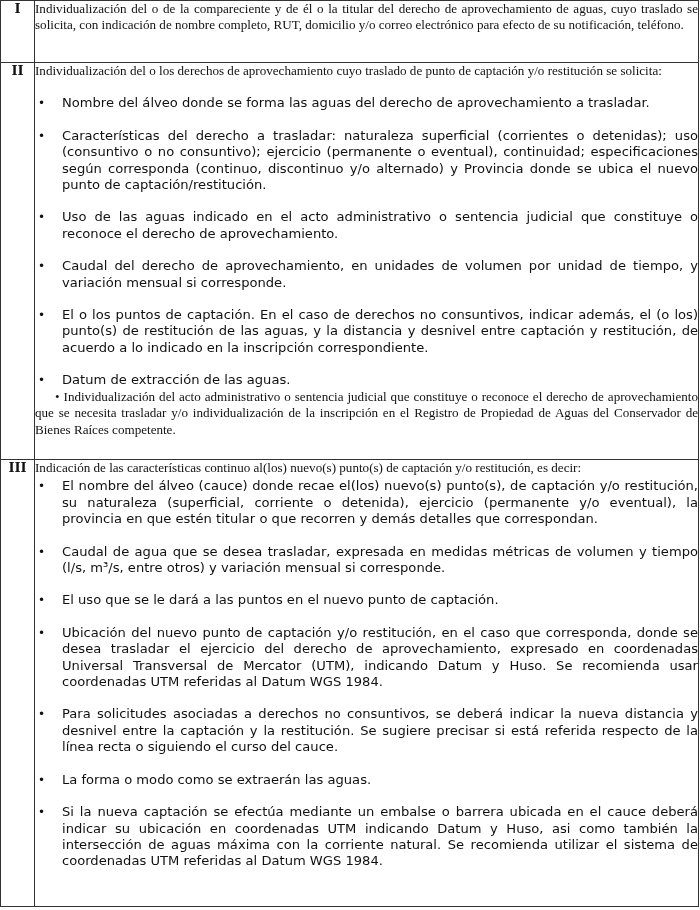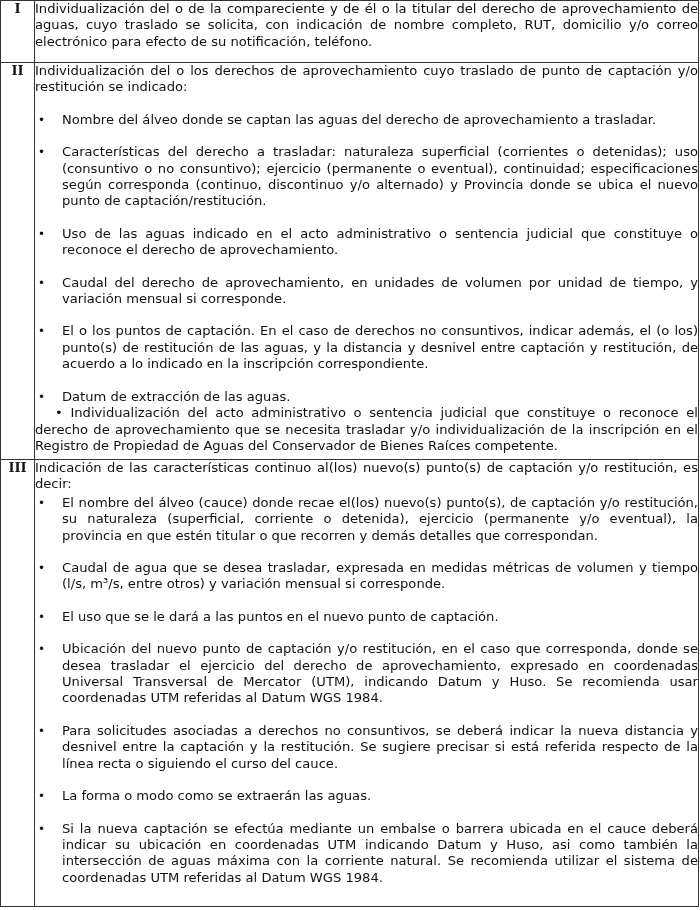--- a/index.html
+++ b/index.html
@@ -17,21 +17,21 @@
       border: 1px solid #333; vertical-align: top; padding: 0;
     }
     td.num {
       width: 33px; text-align: center; font-family: "DejaVu Serif", serif;
       font-weight: bold; font-size: 13px; padding-top: 2px;
     }
     td.body { padding: 2px 10px 0 5px; text-align: justify; }
     .row-1 td { height: 61px; }
     .row-2 td { height: 396px; }
     .row-3 td { height: 446px; margin-left: 44px; }
-    p { margin: 0; }
+    p { margin: 0; font-family: Liberation Serif, serif; }
     ul { list-style: none; margin: 0; padding: 0; }
     li { position: relative; padding-left: 27px; margin: 0; }
     li .bullet { position: absolute; left: 3px; top: 0; font-size: 12px; }
     .gap { margin-top: 16px; }
     .gap-s { margin-top: 2px; }
     .indent-bullet { text-indent: 20px; }
   </style>
 </head>
 <body>
 
@@ -42,23 +42,23 @@
       <tr class="row-1">
         <td class="num">I</td>
         <td class="body">
           <p>Individualización del o de la compareciente y de él o la titular del derecho de aprovechamiento de aguas, cuyo traslado se solicita, con indicación de nombre completo, RUT, domicilio y/o correo electrónico para efecto de su notificación, teléfono.</p>
         </td>
       </tr>
 
       <tr class="row-2">
         <td class="num">II</td>
         <td class="body">
-          <p>Individualización del o los derechos de aprovechamiento cuyo traslado de punto de captación y/o restitución se indicado:</p>
+          <p>Individualización del o los derechos de aprovechamiento cuyo traslado de punto de captación y/o restitución se solicita:</p>
           <ul>
-            <li class="gap"><span class="bullet">•</span><span>Nombre del álveo donde se captan las aguas del derecho de aprovechamiento a trasladar.</span></li>
+            <li class="gap"><span class="bullet">•</span><span>Nombre del álveo donde se forma las aguas del derecho de aprovechamiento a trasladar.</span></li>
             <li class="gap"><span class="bullet">•</span><span>Características del derecho a trasladar: naturaleza superficial (corrientes o detenidas); uso (consuntivo o no consuntivo); ejercicio (permanente o eventual), continuidad; especificaciones según corresponda (continuo, discontinuo y/o alternado) y Provincia donde se ubica el nuevo punto de captación/restitución.</span></li>
             <li class="gap"><span class="bullet">•</span><span>Uso de las aguas indicado en el acto administrativo o sentencia judicial que constituye o reconoce el derecho de aprovechamiento.</span></li>
             <li class="gap"><span class="bullet">•</span><span>Caudal del derecho de aprovechamiento, en unidades de volumen por unidad de tiempo, y variación mensual si corresponde.</span></li>
             <li class="gap"><span class="bullet">•</span><span>El o los puntos de captación. En el caso de derechos no consuntivos, indicar además, el (o los) punto(s) de restitución de las aguas, y la distancia y desnivel entre captación y restitución, de acuerdo a lo indicado en la inscripción correspondiente.</span></li>
             <li class="gap"><span class="bullet">•</span><span>Datum de extracción de las aguas.</span></li>
           </ul>
           <p class="indent-bullet"><span>•</span> <span>Individualización del acto administrativo o sentencia judicial que constituye o reconoce el derecho de aprovechamiento que se necesita trasladar y/o individualización de la inscripción en el Registro de Propiedad de Aguas del Conservador de Bienes Raíces competente.</span></p>
         </td>
       </tr>
 

